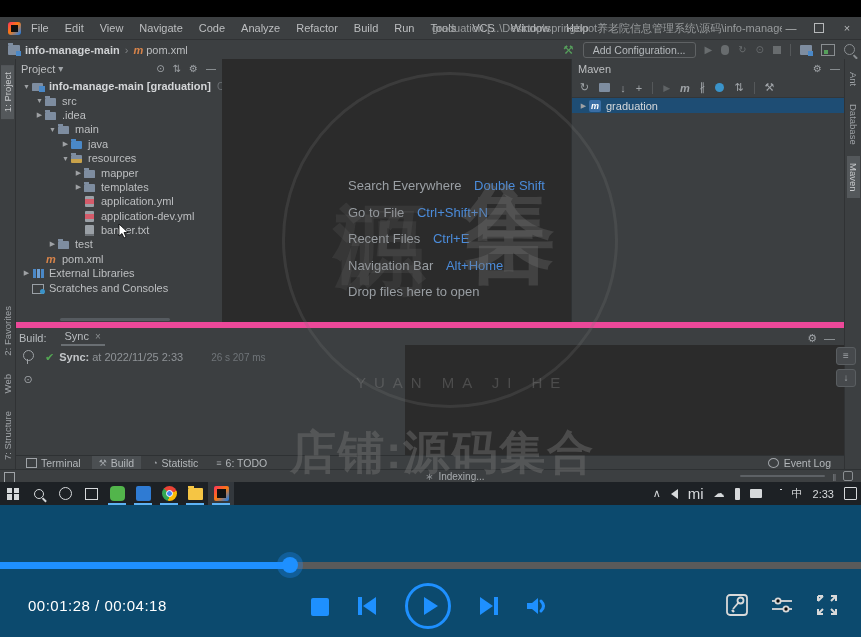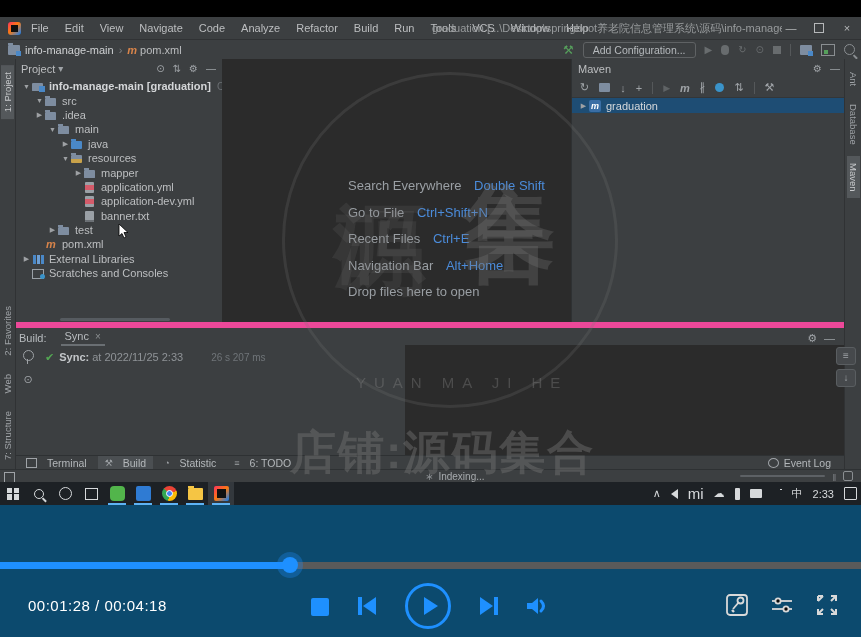--- a/index.html
+++ b/index.html
@@ -24,21 +24,21 @@
   .win-btn{width:28px;height:22px;display:flex;align-items:center;justify-content:center;
            font-size:11px;color:#b6b8ba;}
   .max-box{width:8px;height:8px;border:1px solid #b6b8ba;display:inline-block;}
 
   
   #toolbar2{position:absolute;left:0;top:23px;width:861px;height:19px;background:#3c3f41;
             display:flex;align-items:center;font-size:11px;}
   .crumb-folder{width:12px;height:10px;background:#7e8da0;border-radius:1px;position:relative;margin:0 5px 0 8px;flex:none;}
   .crumb-folder::before{content:"";position:absolute;top:-2px;left:0;width:5px;height:2px;background:#7e8da0;}
   .crumb-folder::after{content:"";position:absolute;right:-1px;bottom:-1px;width:5px;height:5px;background:#4a88c7;}
-  .crumb-proj{font-weight:normal;color:#cfd1d3;}
+  .crumb-proj{font-weight:bold;color:#cfd1d3;}
   .crumb-sep{color:#7e8184;margin:0 5px;}
   .m-orange{color:#d8844a;font-style:italic;font-weight:bold;margin-right:3px;}
   #tb-right{position:absolute;right:6px;top:0;height:19px;display:flex;align-items:center;gap:9px;}
   .hammer{color:#56a05c;font-size:12px;}
   #add-config{border:1px solid #5f6264;border-radius:3px;padding:1px 9px;font-size:10.5px;color:#b6babd;}
   .gray-ic{color:#686c6e;font-size:10px;}
   .bug{width:8px;height:10px;background:#686c6e;border-radius:4px;position:relative;}
   .stop-sq{width:8px;height:8px;background:#686c6e;}
   .tb-div{width:1px;height:12px;background:#55585a;}
   .struct-ic{width:12px;height:10px;background:#7e8da0;border-radius:1px;position:relative;}
@@ -134,21 +134,21 @@
   #sync-label{font-weight:bold;color:#c3c6c9;}
   #sync-time{color:#8f9397;margin-left:3px;}
   #sync-dur{color:#6f7478;font-size:10px;margin-left:28px;}
   #build-console{position:absolute;left:390px;top:17px;right:0;bottom:0;background:#2b2b2b;}
   .mini-btn{position:absolute;right:5px;width:18px;height:16px;background:#46494c;border:1px solid #5a5e61;
             border-radius:3px;color:#9fa3a7;font-size:10px;text-align:center;line-height:15px;z-index:4;}
 
   
   #bottom-bar{position:absolute;left:15px;top:438px;width:830px;height:14px;background:#3c3f41;
               border-top:1px solid #2e3133;display:flex;align-items:center;font-size:10.5px;}
-  .btab{display:flex;align-items:center;gap:10px;padding:0 7px;height:14px;color:#b3b7ba;margin-left:4px;}
+  .btab{display:flex;align-items:center;gap:4px;padding:0 7px;height:14px;color:#b3b7ba;margin-left:4px;}
   .btab.active{background:#4b4f52;}
   .bic{font-size:9px;color:#9fa3a7;}
   .bic.ic-term{width:9px;height:8px;border:1px solid #9fa3a7;}
   .bic.ic-hammer::before{content:"⚒";}
   .bic.ic-clock::before{content:"◔";}
   .bic.ic-list::before{content:"≡";}
   #event-log{position:absolute;right:14px;display:flex;align-items:center;gap:5px;color:#b3b7ba;}
   .balloon{width:9px;height:8px;border:1px solid #9fa3a7;border-radius:50%;}
 
   
@@ -356,20 +356,26 @@
           </div>
 
           <div class="trow" style="padding-left: 58px;">
             <span class="arrow r"></span>
             <span class="tico ic-folder"></span>
             <span class="tlabel">mapper</span>
 
           </div>
 
 
+          <div class="trow" style="padding-left: 58px;">
+            <span class="arrow r"></span>
+            <span class="tico ic-folder"></span>
+            <span class="tlabel">templates</span>
+
+          </div>
 
           <div class="trow" style="padding-left: 58px;">
             <span class="arrow"></span>
             <span class="tico ic-yml"></span>
             <span class="tlabel">application.yml</span>
 
           </div>
 
           <div class="trow" style="padding-left: 58px;">
             <span class="arrow"></span>

